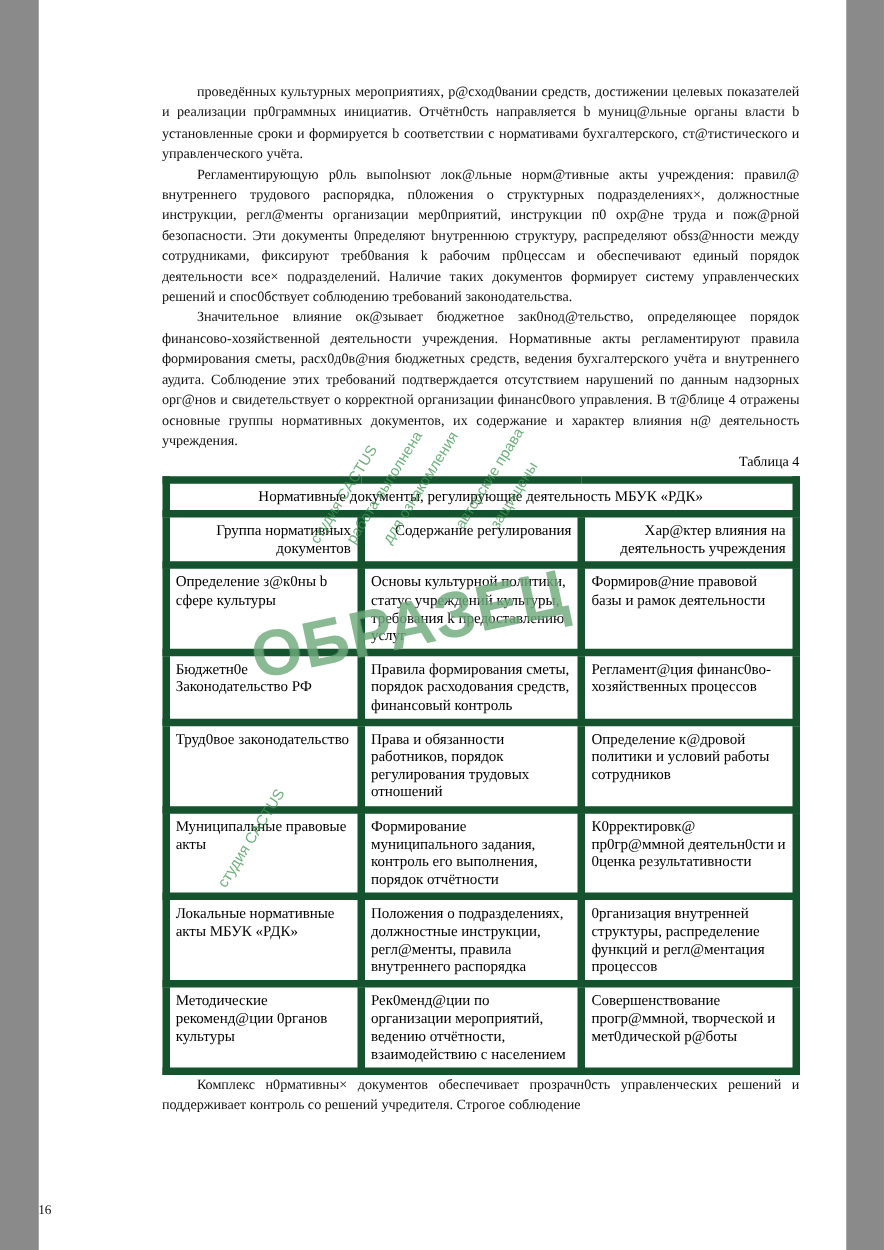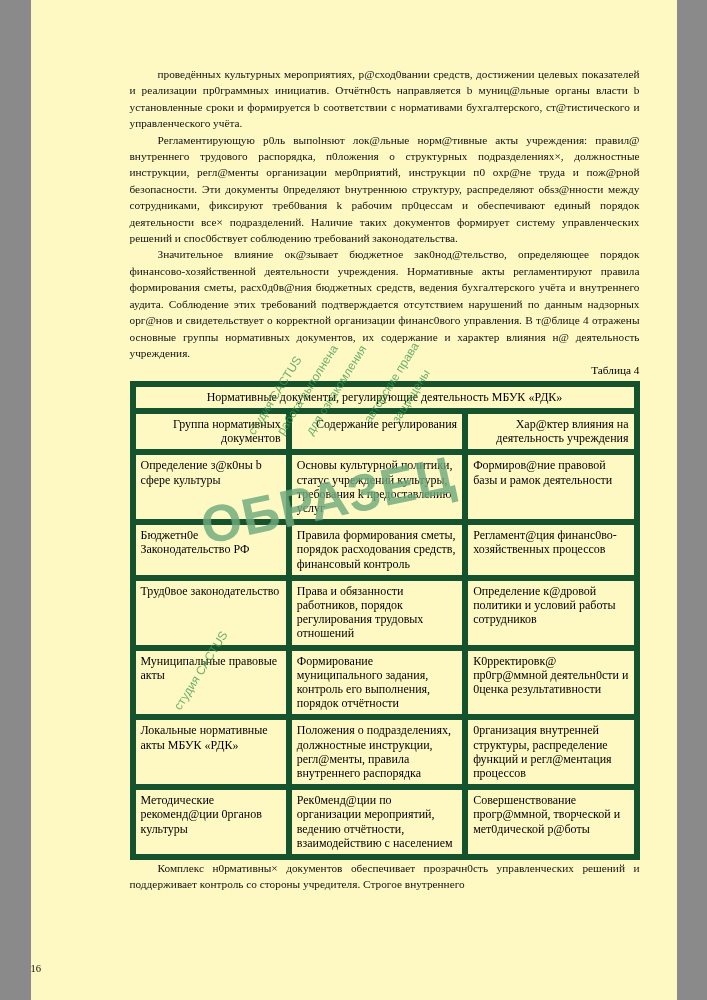--- a/index.html
+++ b/index.html
@@ -4,21 +4,21 @@
 <style>
   html, body {
     margin: 0;
     padding: 0;
     background: #8a8a8a;
   }
   .page {
     position: relative;
     width: 646px;
     height: 1000px;
-    background: #fef9c3;
+    background: #ffffff;
     margin: 0 auto;
     overflow: hidden;
     font-family: "Liberation Serif", serif;
     color: #000000;
   }
   .content {
     position: absolute;
     left: 99px;
     top: 66px;
     width: 510px;
@@ -169,21 +169,21 @@
           <td>0рганизация внутренней структуры, распределение функций и регл@ментация процессов</td>
         </tr>
         <tr>
           <td>Методические рекоменд@ции 0рганов культуры</td>
           <td>Рек0менд@ции по организации мероприятий, ведению отчётности, взаимодействию с населением</td>
           <td>Совершенствование прогр@ммной, творческой и мет0дической р@боты</td>
         </tr>
       </tbody>
     </table>
 
-    <p class="para after-table">Комплекс н0рмативны× документов обеспечивает прозрачн0сть управленческих решений и поддерживает контроль со стороны учредителя. Строгое внутреннего</p>
+    <p class="para after-table">Комплекс н0рмативны× документов обеспечивает прозрачн0сть управленческих решений и поддерживает контроль со решений учредителя. Строгое соблюдение</p>
 
   </div>
 
   <div class="wm-layer">
     <div class="wm-diag wm-d1">студия CACTUS</div>
     <div class="wm-diag wm-d2">работа выполнена</div>
     <div class="wm-diag wm-d3">для ознакомления</div>
     <div class="wm-diag wm-d4">авторские права</div>
     <div class="wm-diag wm-d5">защищены</div>
     <div class="wm-left">студия CACTUS</div>

